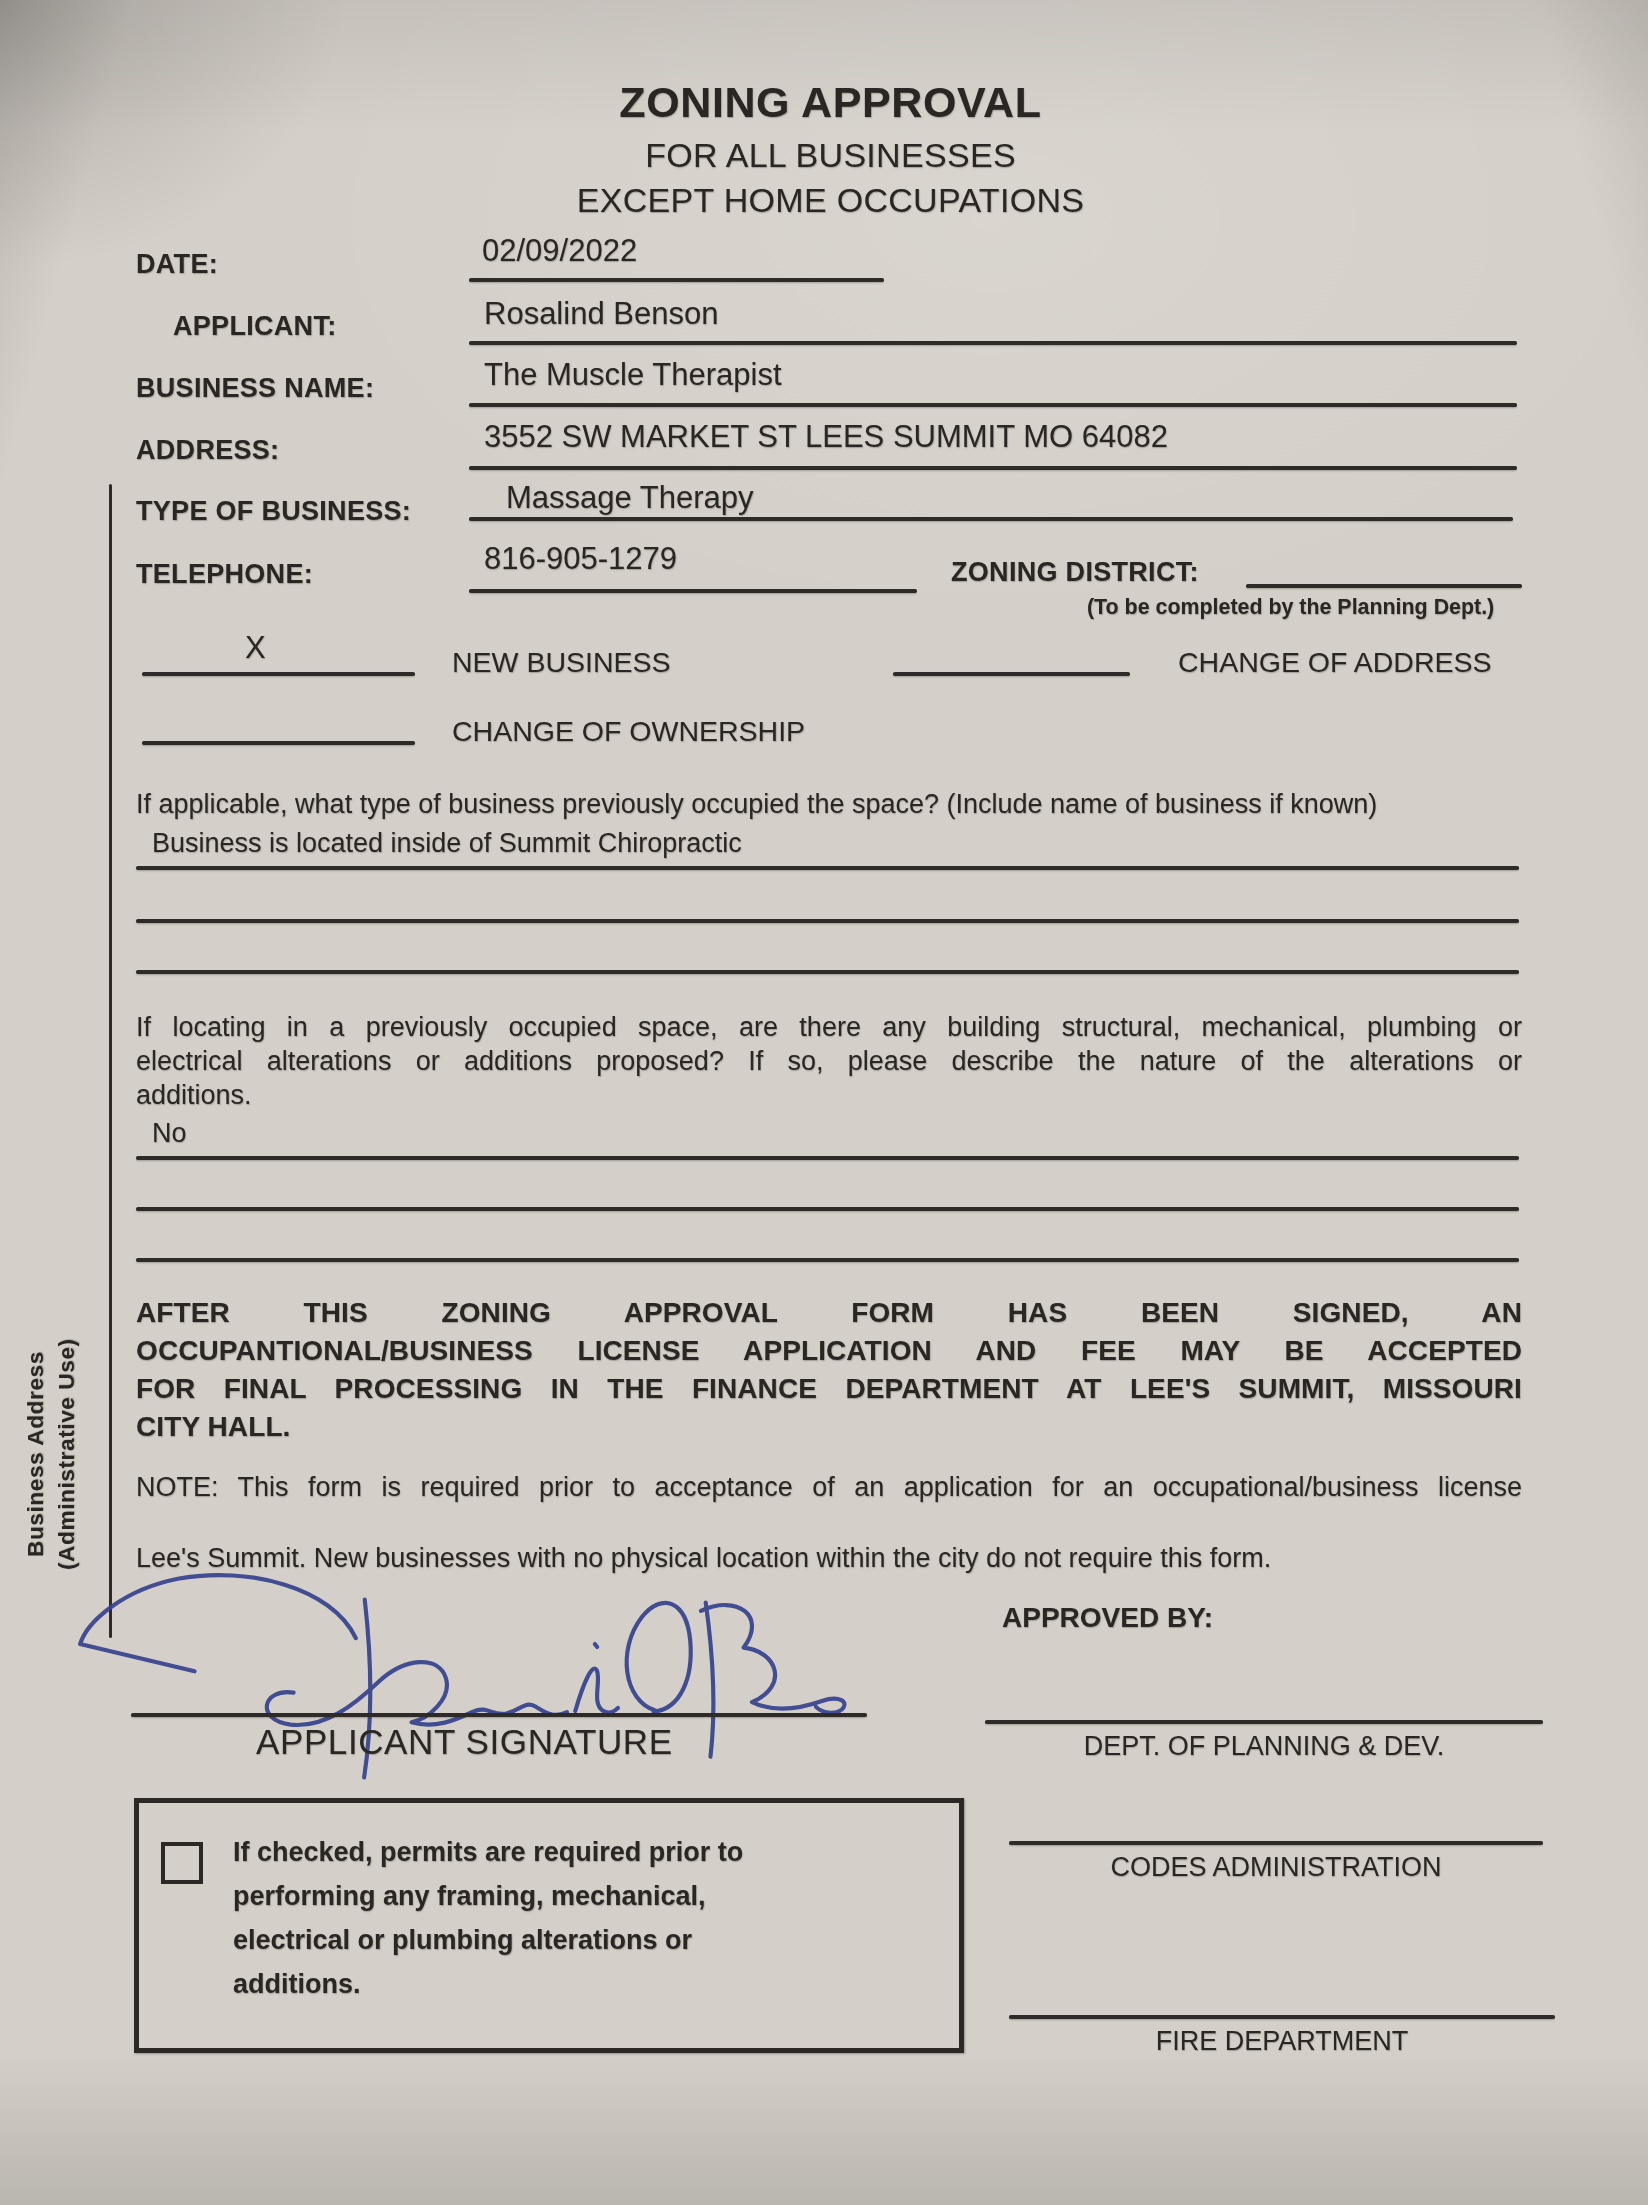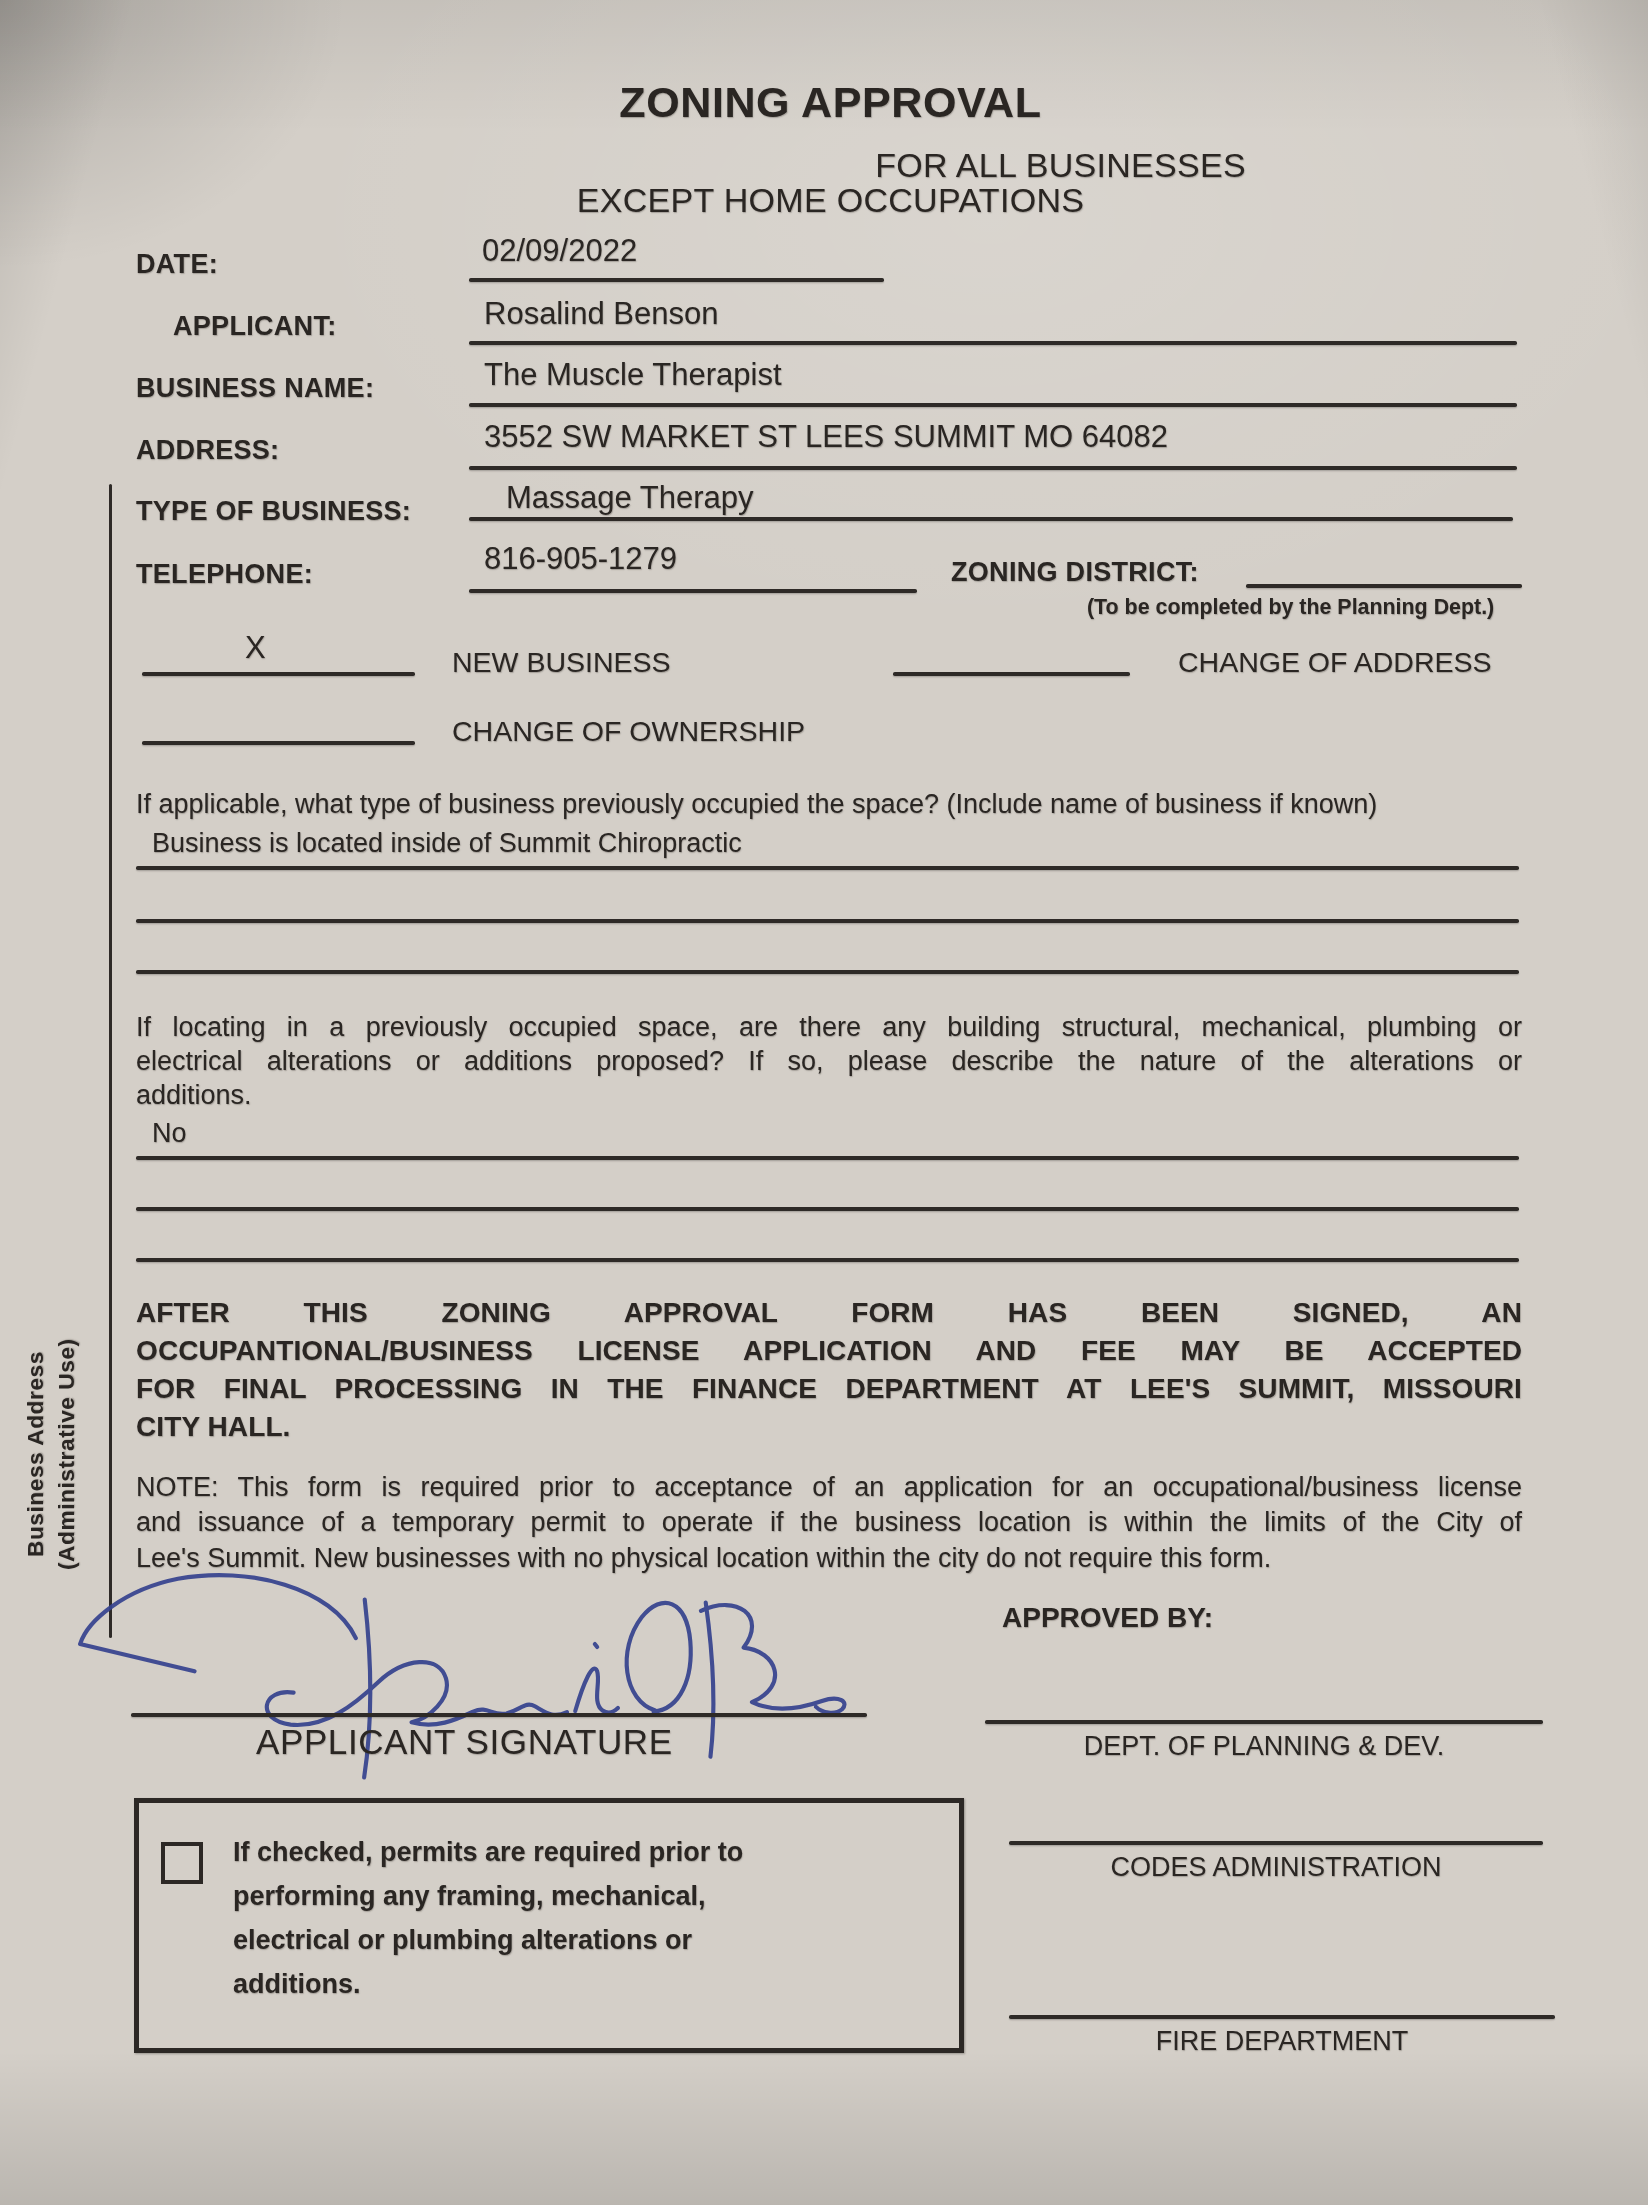--- a/index.html
+++ b/index.html
@@ -37,21 +37,21 @@
   .sig-label{font-size:35px;letter-spacing:0.6px;white-space:nowrap;}
   .approve-lbl{font-weight:bold;font-size:28px;white-space:nowrap;}
   .dept{font-size:27px;text-align:center;white-space:nowrap;}
 </style>
 </head>
 <body>
 
 <div class="page">
 
   <div class="abs tt title" style="left:415px;top:78px;width:831px;text-align:center;">ZONING APPROVAL</div>
-  <div class="abs tt subtitle" style="left:415px;top:146px;width:831px;text-align:right;">FOR ALL BUSINESSES</div>
+  <div class="abs tt subtitle" style="left:415px;top:136px;width:831px;text-align:center;">FOR ALL BUSINESSES</div>
   <div class="abs tt subtitle" style="left:415px;top:181px;width:831px;text-align:center;">EXCEPT HOME OCCUPATIONS</div>
 
   <div class="abs tt lbl" style="left:136px;top:249px;">DATE:</div>
   <div class="abs tt val" style="left:482px;top:233px;">02/09/2022</div>
   <div class="hline" style="left:469px;top:278px;width:415px;"></div>
 
   <div class="abs tt lbl" style="left:136px;top:311px;margin-left:37px;">APPLICANT:</div>
   <div class="abs tt val" style="left:484px;top:296px;">Rosalind Benson</div>
   <div class="hline" style="left:469px;top:341px;width:1048px;"></div>
 
@@ -98,21 +98,20 @@
   <div class="hline" style="left:136px;top:1156px;width:1383px;"></div>
   <div class="hline" style="left:136px;top:1207px;width:1383px;"></div>
   <div class="hline" style="left:136px;top:1258px;width:1383px;"></div>
 
   <div class="abs tt bold-line jline" style="left:136px;top:1297px;">AFTER THIS ZONING APPROVAL FORM HAS BEEN SIGNED, AN</div>
   <div class="abs tt bold-line jline" style="left:136px;top:1335px;">OCCUPANTIONAL/BUSINESS LICENSE APPLICATION AND FEE MAY BE ACCEPTED</div>
   <div class="abs tt bold-line jline" style="left:136px;top:1373px;">FOR FINAL PROCESSING IN THE FINANCE DEPARTMENT AT LEE'S SUMMIT, MISSOURI</div>
   <div class="abs tt bold-line" style="left:136px;top:1411px;">CITY HALL.</div>
 
   <div class="abs tt para-line jline" style="left:136px;top:1472px;">NOTE:  This form is required prior to acceptance of an application for an occupational/business license</div>
-  <div class="abs tt para-line jline" style="left:136px;top:1507px;">and issuance of a temporary permit to operate if the business location is within the limits of the City of</div>
   <div class="abs tt para-line" style="left:136px;top:1543px;">Lee's Summit.  New businesses with no physical location within the city do not require this form.</div>
 
   <div class="vline" style="left:109px;top:484px;height:1154px;"></div>
   <div class="vside tt">
     <span>Business Address</span><br>
     <span>(Administrative Use)</span>
   </div>
 
   <svg class="abs" style="left:53px;top:1561px;" width="831" height="255" viewBox="0 0 1400 430">
     <g fill="none" stroke="#35428e" stroke-width="7" stroke-linecap="round" stroke-linejoin="round" opacity="0.92">

